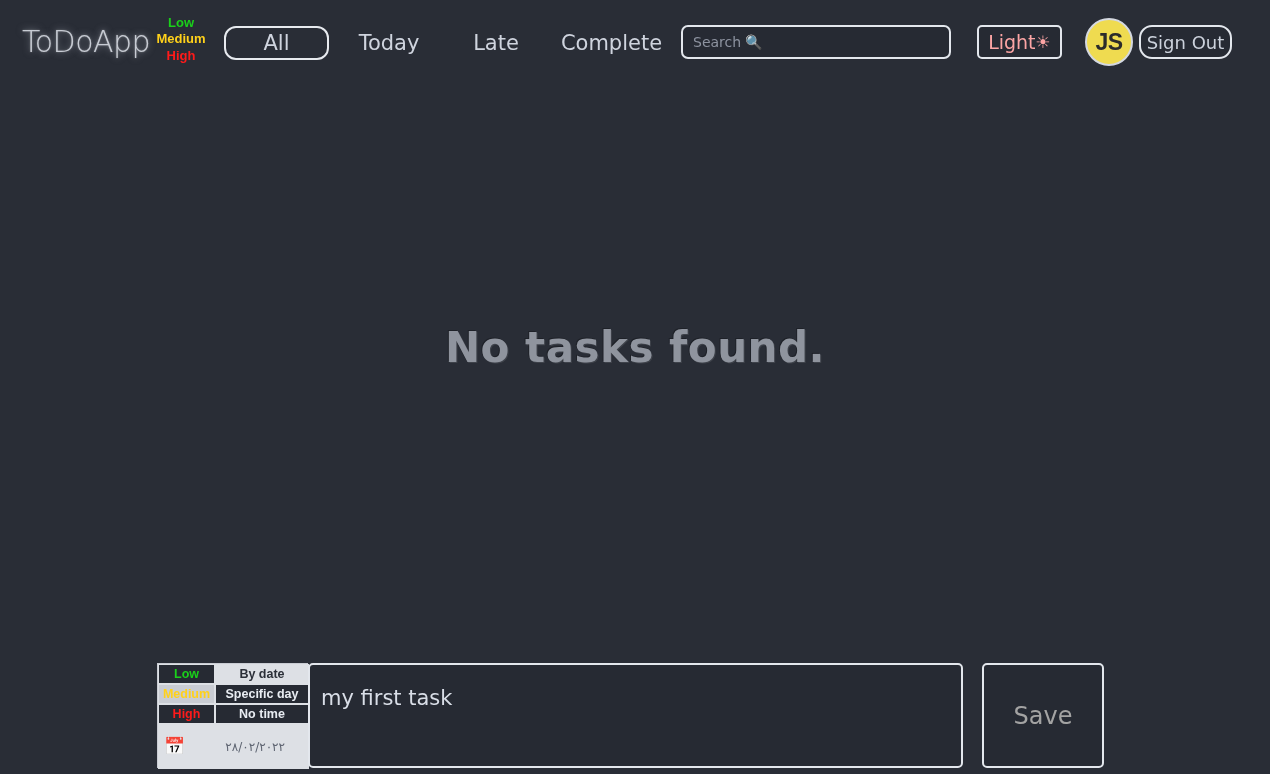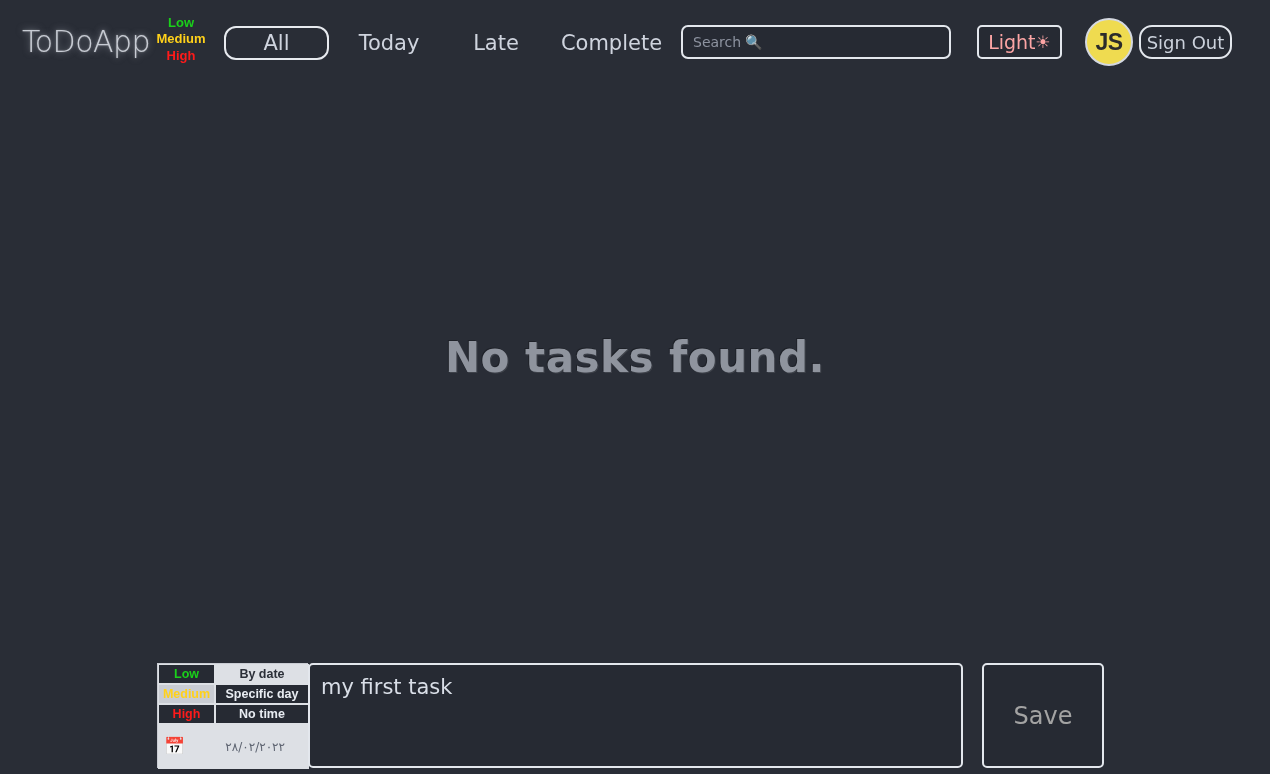--- a/index.html
+++ b/index.html
@@ -164,21 +164,21 @@
     display: flex;
     align-items: center;
     justify-content: center;
     font-family: "DejaVu Sans", sans-serif;
     white-space: nowrap;
   }
 
   
   #empty-state {
     position: absolute;
-    top: 333px;
+    top: 323px;
     left: 0;
     width: 1270px;
     text-align: center;
     font-size: 42px;
     font-weight: bold;
     color: #8f949e;
     font-family: "DejaVu Sans", sans-serif;
     letter-spacing: 0.5px;
     text-shadow: 1px 1px 0 rgba(255,255,255,0.10), -1px -1px 0 rgba(0,0,0,0.25);
   }
@@ -253,21 +253,21 @@
 
   
   #task-input {
     width: 655px;
     height: 105px;
     background: #262a33;
     border: 2px solid #e3e7ed;
     border-radius: 5px;
     color: #d9dee7;
     font-size: 21px;
-    padding: 9px 11px;
+    padding: 20px 11px;
     resize: none;
     outline: none;
     font-family: "DejaVu Sans", sans-serif;
     line-height: 26px;
   }
 
   
   #save-button {
     margin-left: 19px;
     width: 122px;

